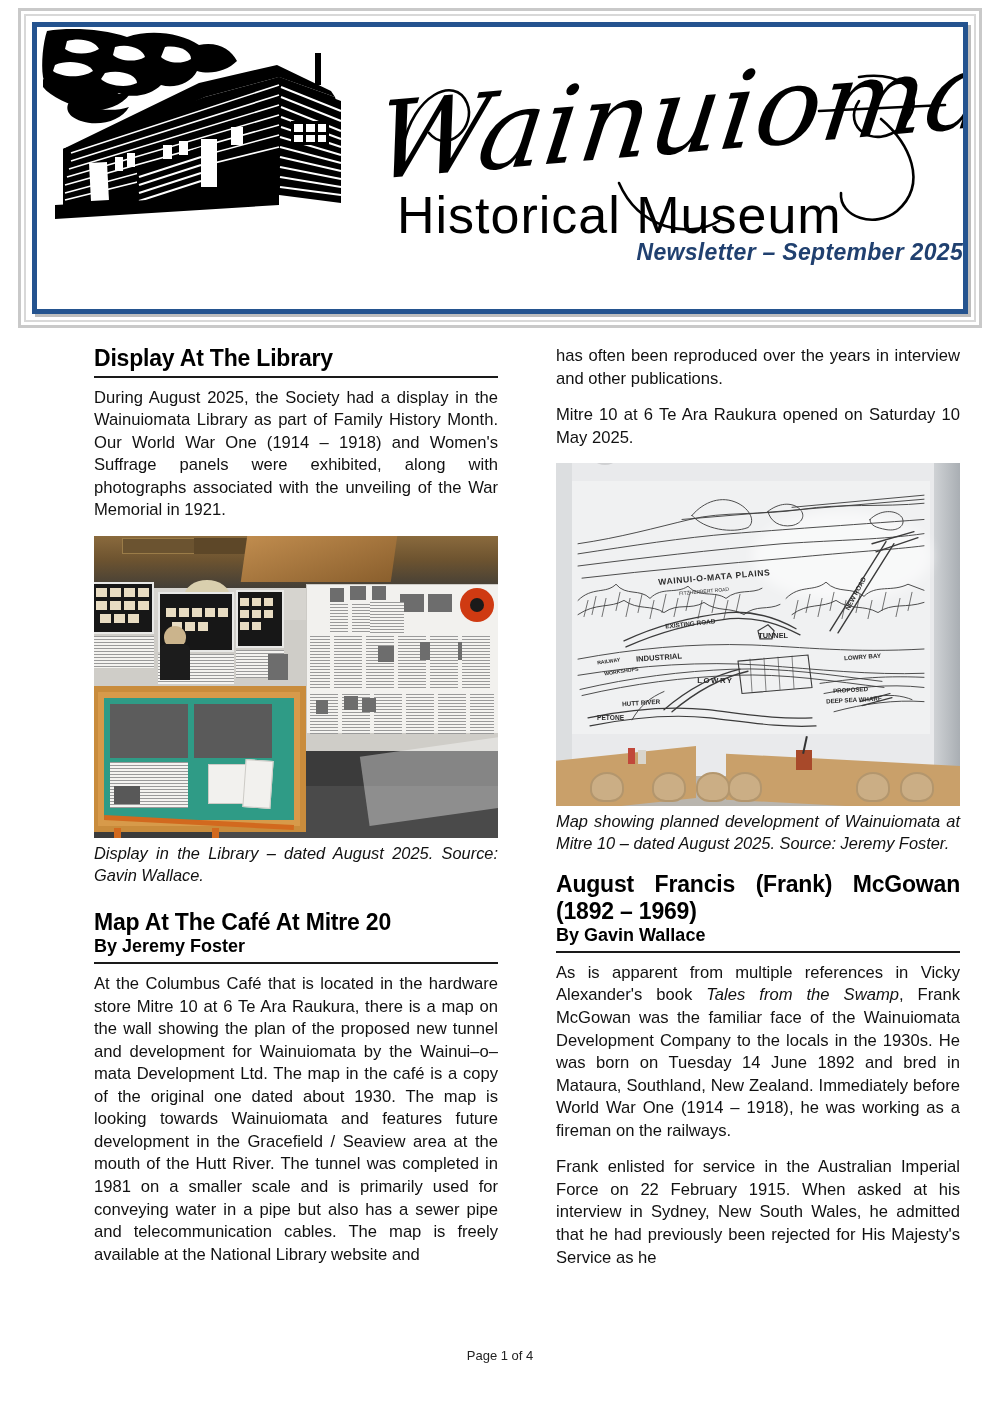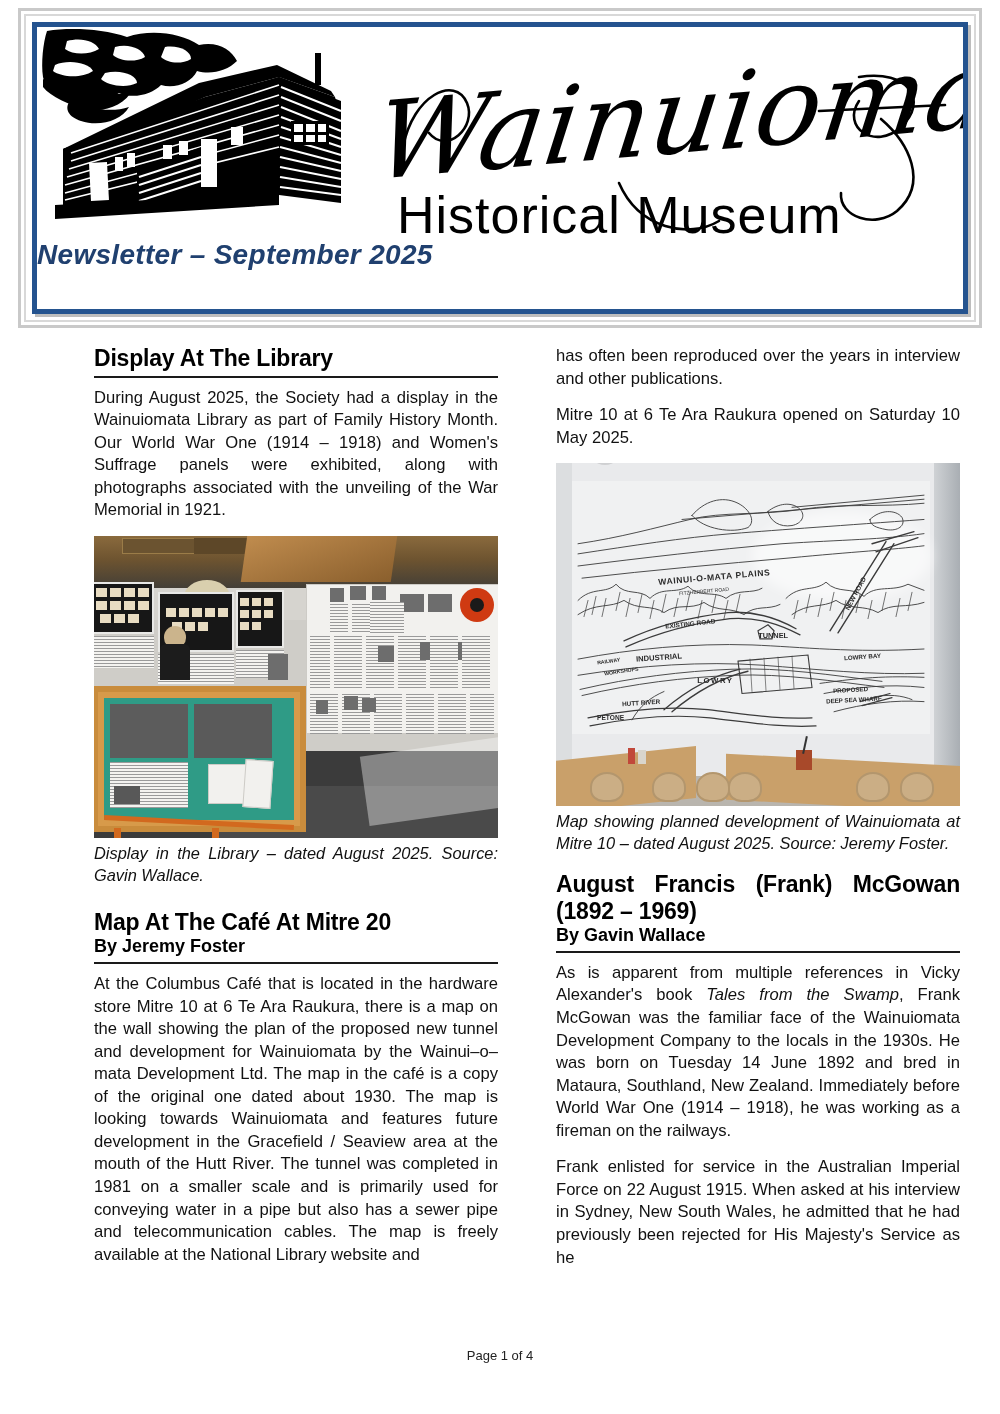--- a/index.html
+++ b/index.html
@@ -35,23 +35,23 @@
     position: absolute; inset: 0; overflow: hidden;
   }
 
   
   .logo-art { position: absolute; left: 4px; top: 0px; width: 330px; height: 200px; }
   .script-title {
     position: absolute; left: 352px; top: 34px; width: 580px; height: 190px;
   }
   .newsletter-line {
     position: absolute; left: 0; right: 0; top: 212px;
-    text-align: left;
+    text-align: right;
     color: #20406f;
-    font-size: 28px;
+    font-size: 23px;
     font-weight: bold;
     font-style: italic;
     letter-spacing: 0.3px;
     font-family: "Liberation Sans", sans-serif;
   }
 
   
   .columns {
     position: absolute; left: 0; top: 345px; width: 1000px; height: 1000px;
   }
@@ -511,18 +511,18 @@
 
       <h2 class="sec-title" style="text-align:justify; text-align-last:justify;">August Francis (Frank) McGowan</h2>
       <h2 class="sec-title">(1892 – 1969)</h2>
       <div class="byline">By Gavin Wallace</div>
       <hr class="rule">
 
       <p class="body">
         <span>As is apparent from multiple references in Vicky Alexander's book </span><em>Tales from the Swamp</em><span>, Frank McGowan was the familiar face of the Wainuiomata Development Company to the locals in the 1930s. He was born on Tuesday 14 June 1892 and bred in Mataura, Southland, New Zealand. Immediately before World War One (1914 – 1918), he was working as a fireman on the railways.</span>
       </p>
 
-      <p class="body last">Frank enlisted for service in the Australian Imperial Force on 22 August 1915. When asked at his interview in Sydney, New South Wales, he admitted that he had previously been rejected for His Majesty's Service as he</p>
+      <p class="body last">Frank enlisted for service in the Australian Imperial Force on 22 February 1915. When asked at his interview in Sydney, New South Wales, he admitted that he had previously been rejected for His Majesty's Service as he</p>
     </div>
   </div>
 
   <div class="footer">Page 1 of 4</div>
 </div>
 
 </body></html>

